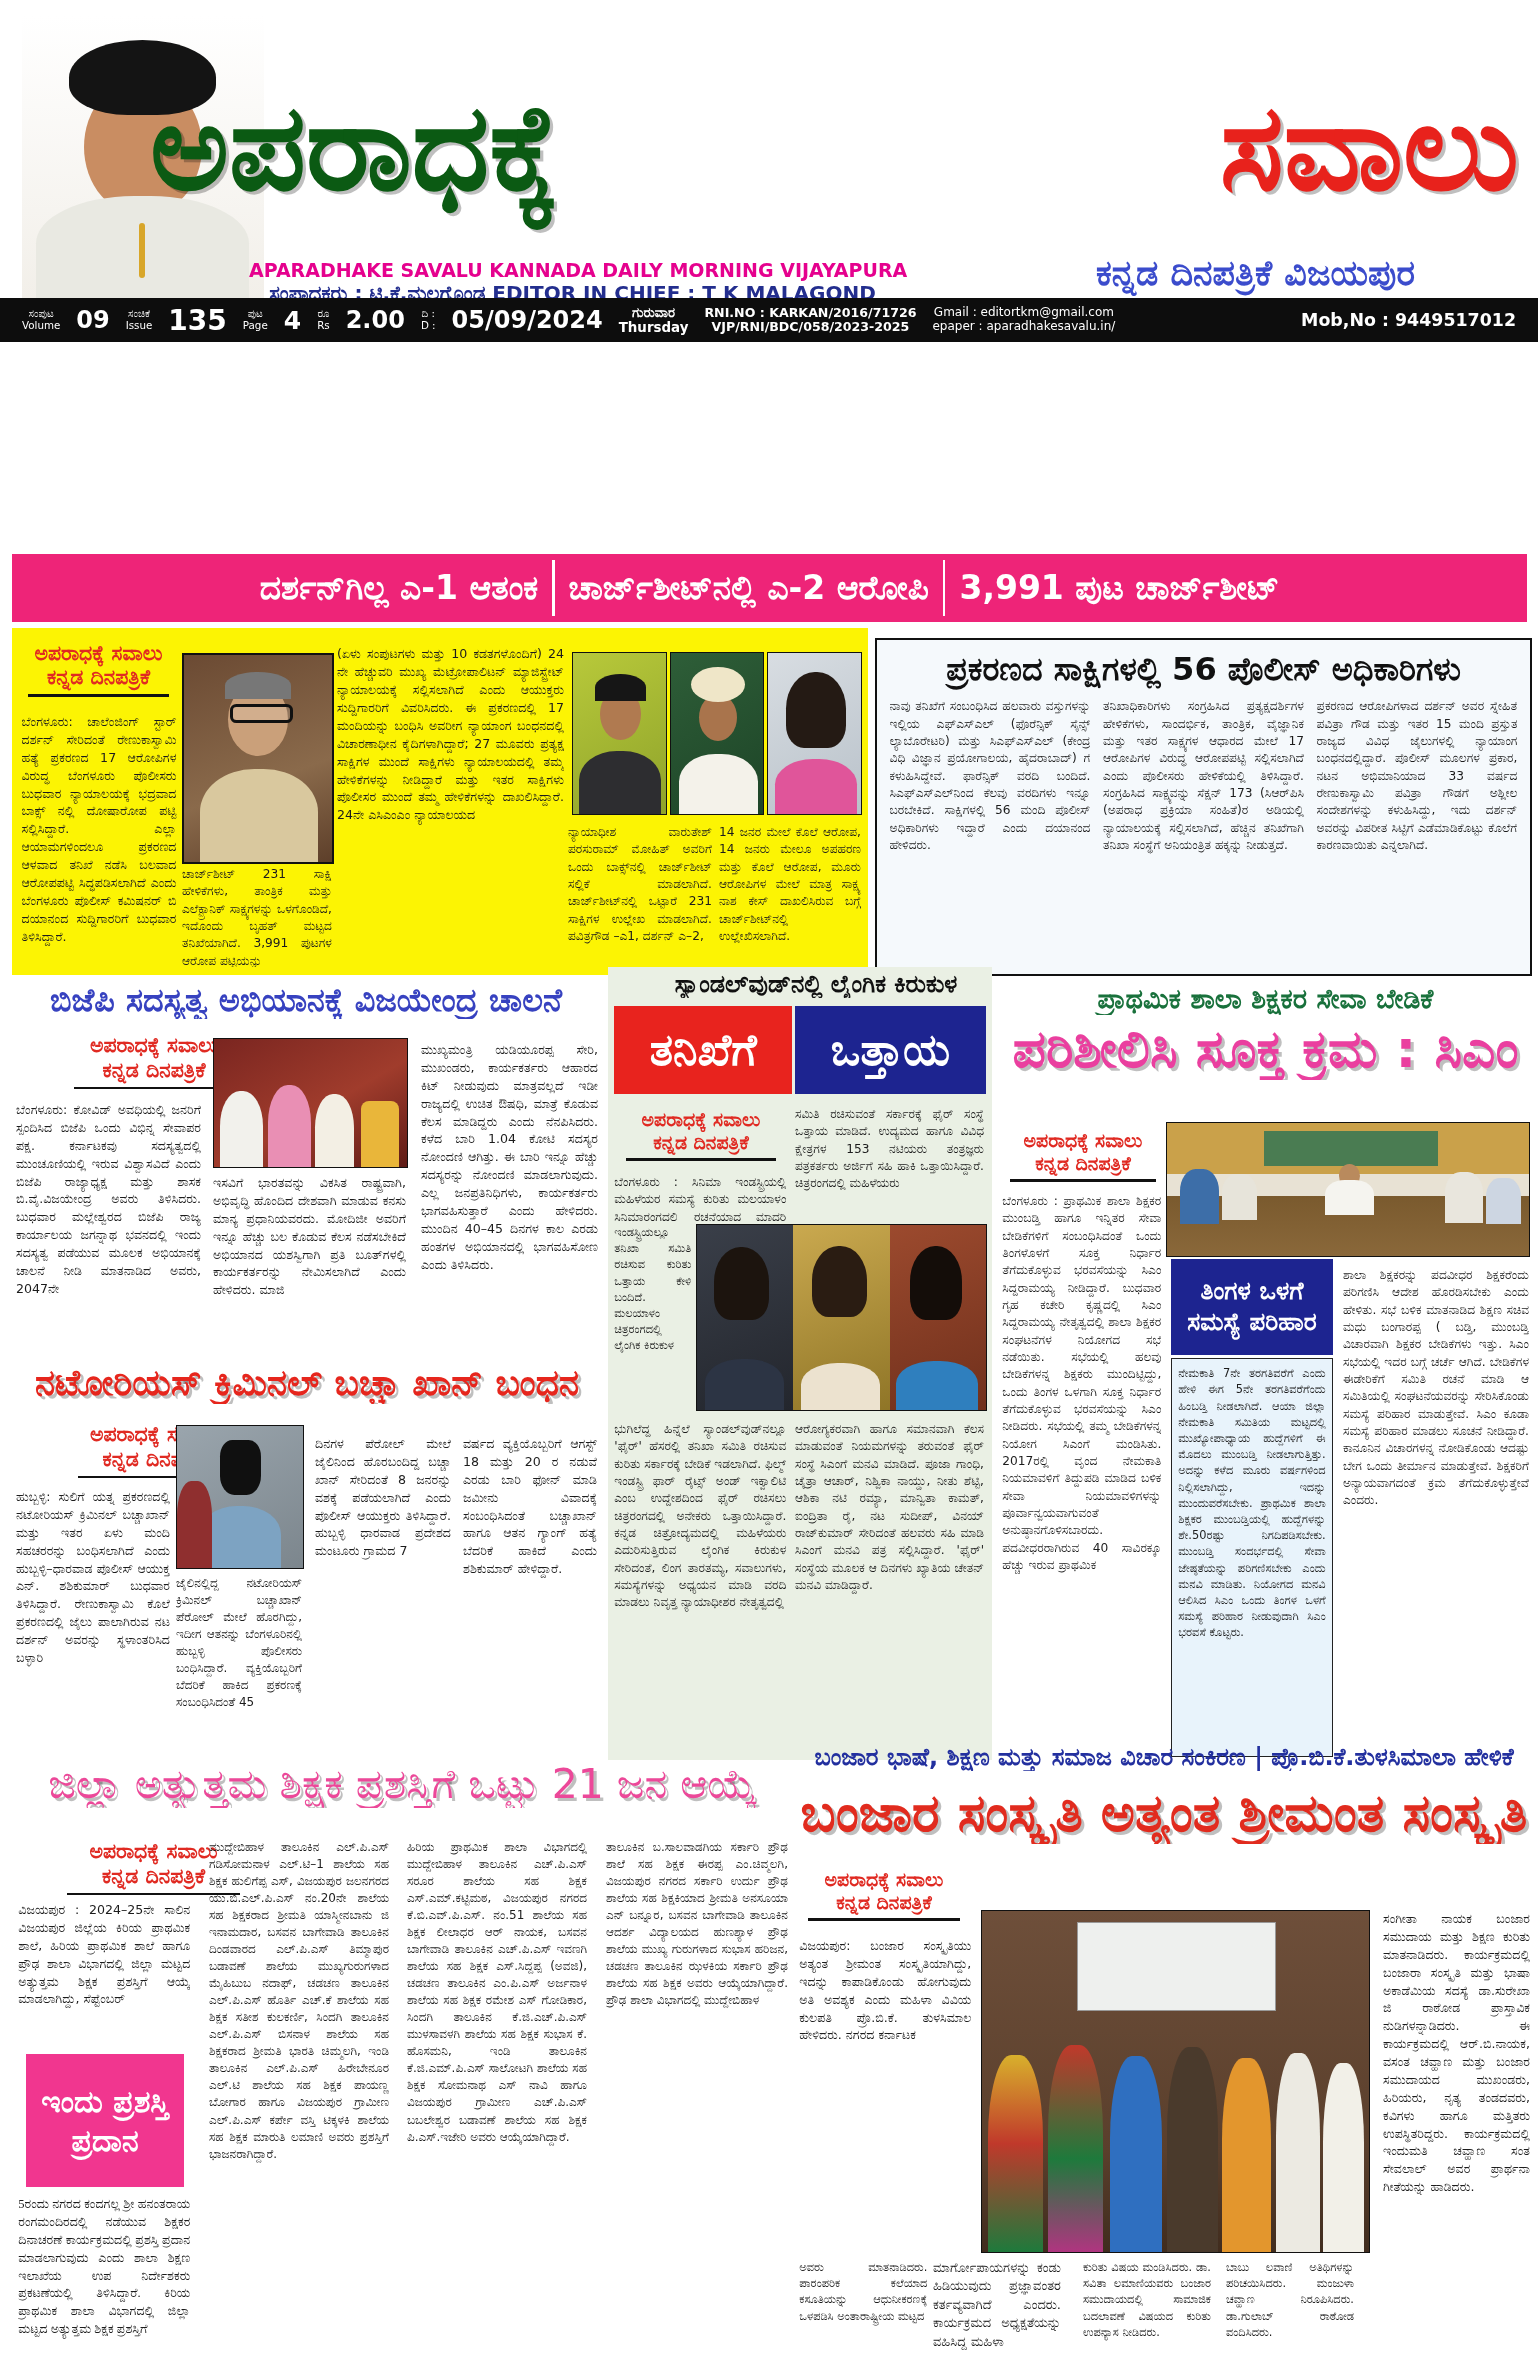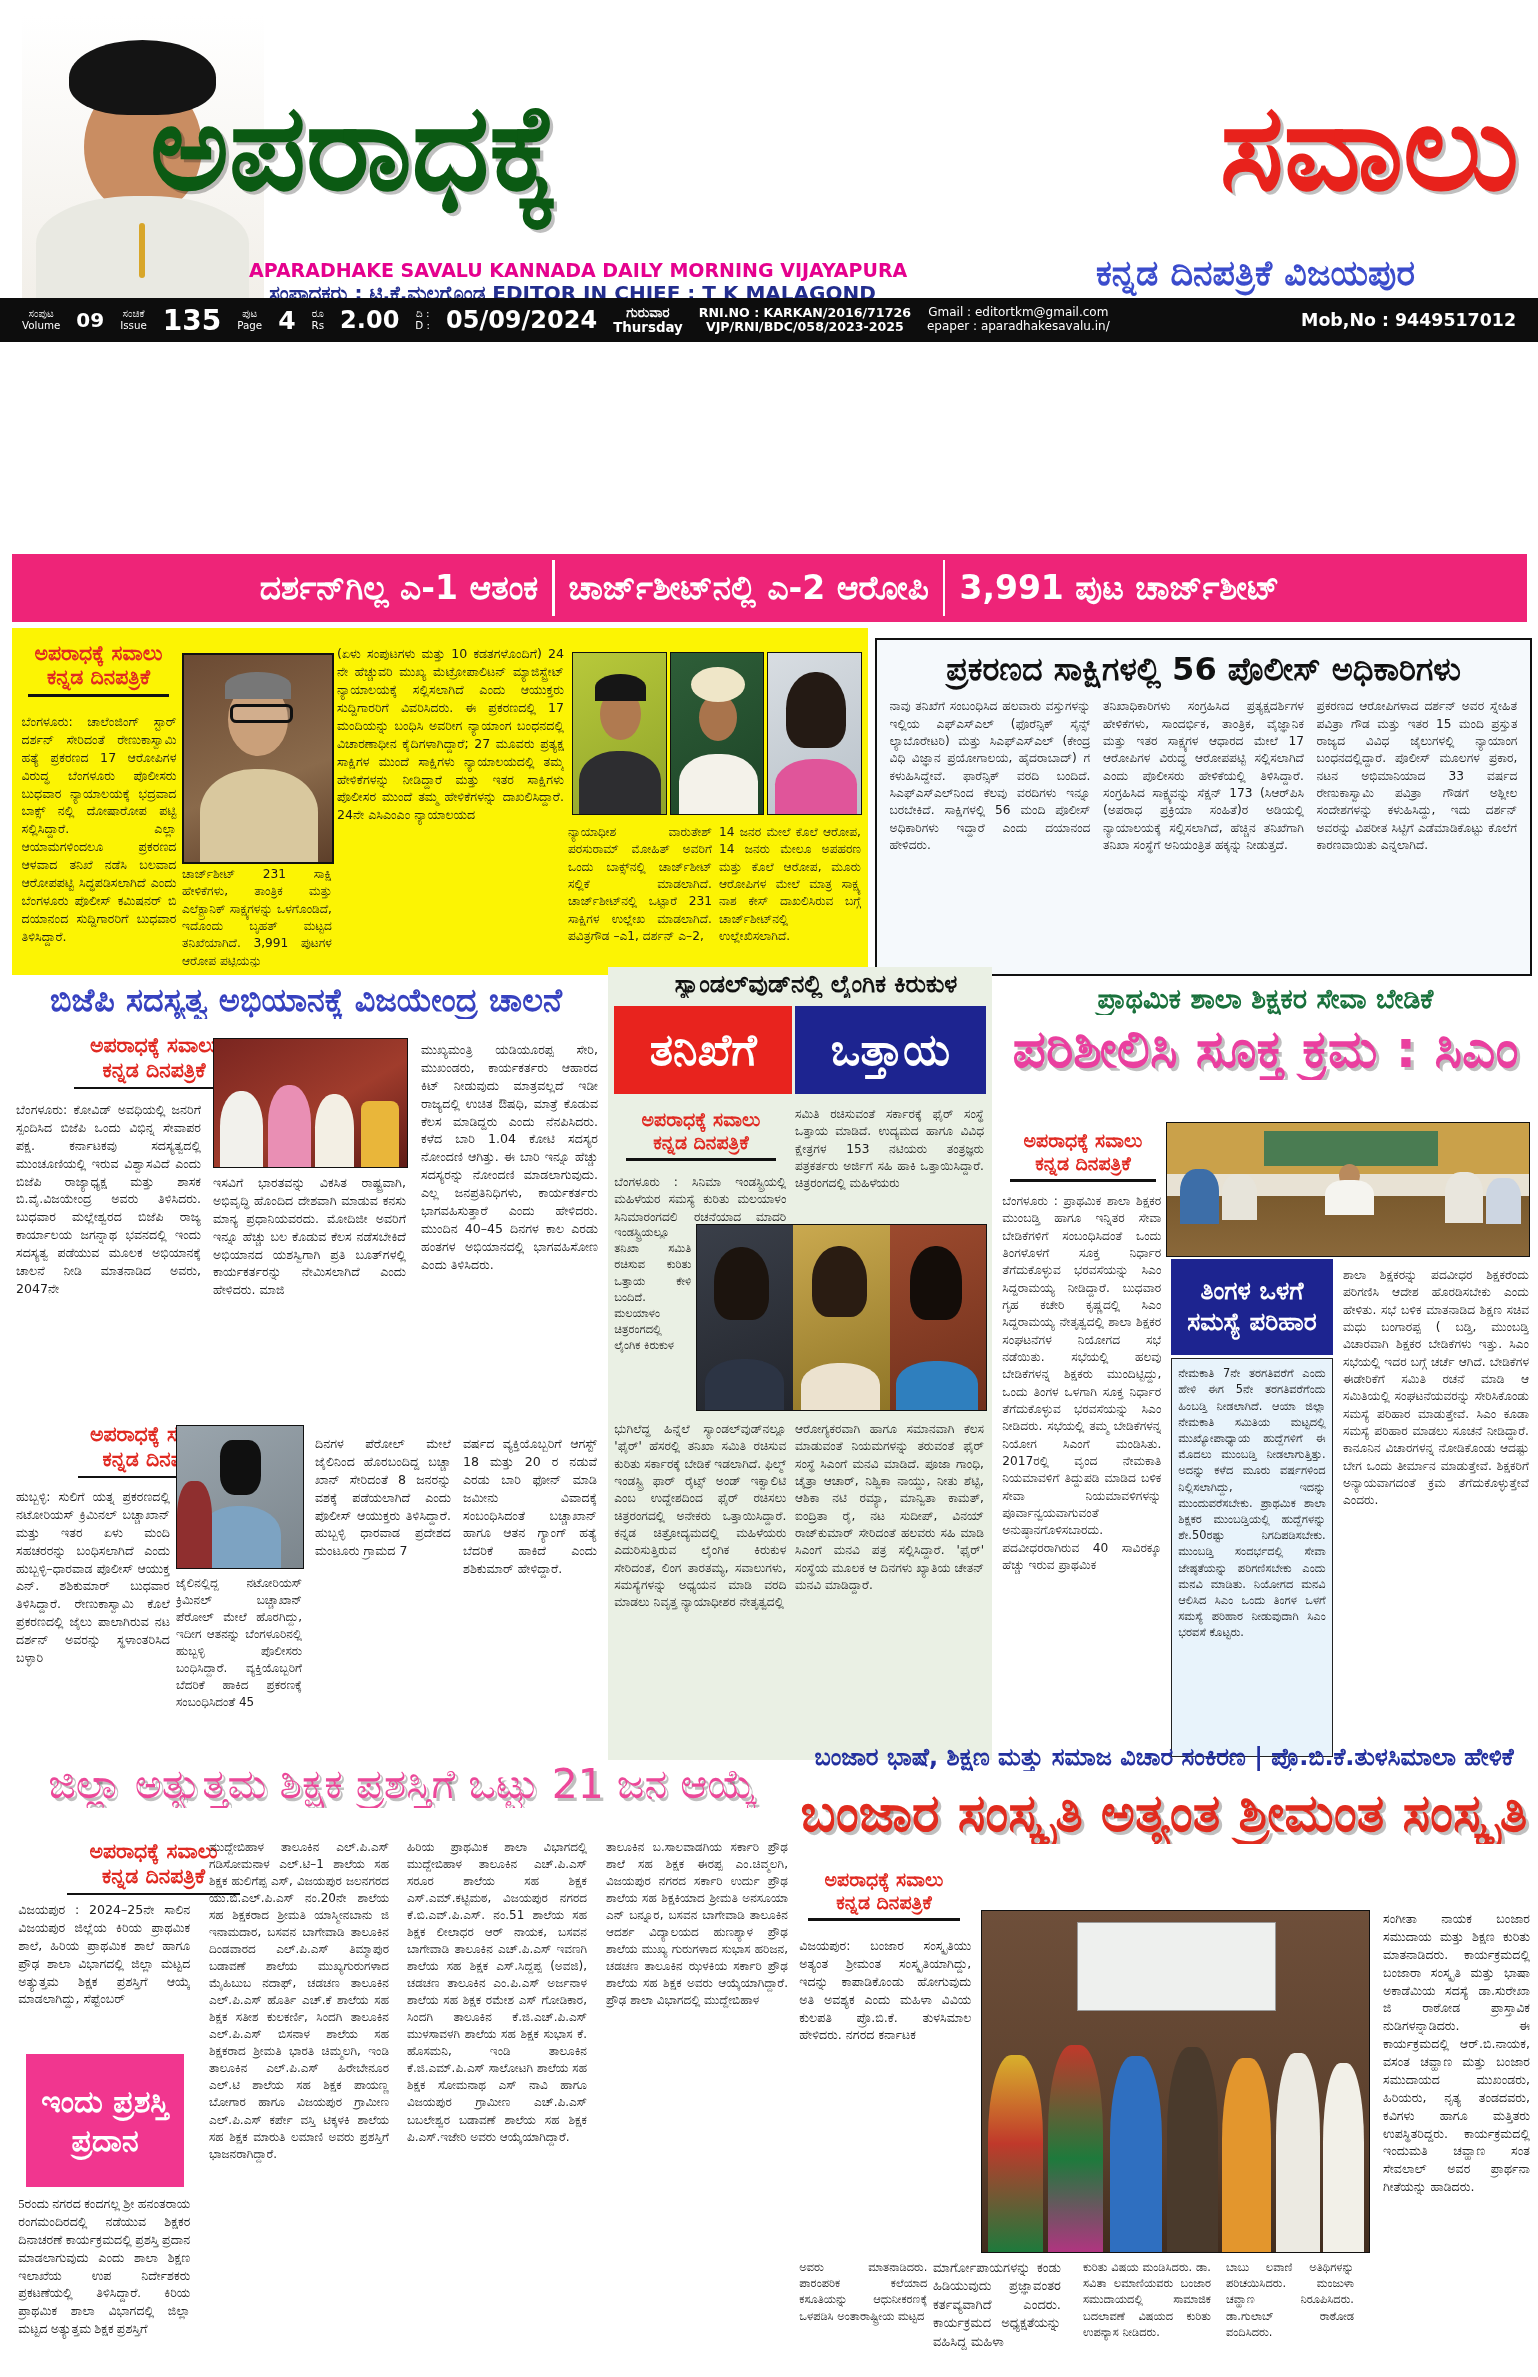--- a/index.html
+++ b/index.html
@@ -40,21 +40,21 @@
 
   <div class="abs ctr nw" style="left:249px;top:259px;width:624px;font-size:19px;font-weight:bold;color:#e5018e;">APARADHAKE SAVALU KANNADA DAILY MORNING VIJAYAPURA</div>
   <div class="abs ctr nw" style="left:233px;top:281px;width:679px;font-size:20px;font-weight:bold;color:#232e8e;">ಸಂಪಾದಕರು : ಟಿ.ಕೆ.ಮಲಗೊಂಡ  EDITOR IN CHIEF : T K MALAGOND</div>
   <div class="abs ctr nw" style="left:983px;top:253px;width:545px;font-size:35px;font-weight:bold;color:#3b4ccc;">ಕನ್ನಡ ದಿನಪತ್ರಿಕೆ ವಿಜಯಪುರ</div>
 
   <div class="abs" style="left:0;top:298px;width:1538px;height:44px;background:#0d0d0d;color:#fff;display:flex;align-items:center;padding:0 22px;box-sizing:border-box;gap:16px;">
     <div class="ibar-lbl">
       <div>ಸಂಪುಟ</div>
         <div>Volume</div>
     </div>
-    <div class="ibar-val" style="font-size:20px;">09</div>
+    <div class="ibar-val" style="font-size:24px;">09</div>
     <div class="ibar-lbl">
       <div>ಸಂಚಿಕೆ</div>
         <div>Issue</div>
     </div>
     <div class="ibar-val" style="font-size:28px;">135</div>
     <div class="ibar-lbl">
       <div>ಪುಟ</div>
         <div>Page</div>
     </div>
     <div class="ibar-val" style="font-size:25px;">4</div>
@@ -211,20 +211,21 @@
     <div class="col" style="left:6.3px;top:212px;width:159px;height:564px;font-size:12.2px;">ಬೆಂಗಳೂರು : ಪ್ರಾಥಮಿಕ ಶಾಲಾ ಶಿಕ್ಷಕರ ಮುಂಬಡ್ತಿ ಹಾಗೂ ಇನ್ನಿತರ ಸೇವಾ ಬೇಡಿಕೆಗಳಿಗೆ ಸಂಬಂಧಿಸಿದಂತೆ ಒಂದು ತಿಂಗಳೊಳಗೆ ಸೂಕ್ತ ನಿರ್ಧಾರ ತೆಗೆದುಕೊಳ್ಳುವ ಭರವಸೆಯನ್ನು ಸಿಎಂ ಸಿದ್ದರಾಮಯ್ಯ ನೀಡಿದ್ದಾರೆ. ಬುಧವಾರ ಗೃಹ ಕಚೇರಿ ಕೃಷ್ಣದಲ್ಲಿ ಸಿಎಂ ಸಿದ್ದರಾಮಯ್ಯ ನೇತೃತ್ವದಲ್ಲಿ ಶಾಲಾ ಶಿಕ್ಷಕರ ಸಂಘಟನೆಗಳ ನಿಯೋಗದ ಸಭೆ ನಡೆಯಿತು. ಸಭೆಯಲ್ಲಿ ಹಲವು ಬೇಡಿಕೆಗಳನ್ನ ಶಿಕ್ಷಕರು ಮುಂದಿಟ್ಟಿದ್ದು, ಒಂದು ತಿಂಗಳ ಒಳಗಾಗಿ ಸೂಕ್ತ ನಿರ್ಧಾರ ತೆಗೆದುಕೊಳ್ಳುವ ಭರವಸೆಯನ್ನು ಸಿಎಂ ನೀಡಿದರು. ಸಭೆಯಲ್ಲಿ ತಮ್ಮ ಬೇಡಿಕೆಗಳನ್ನ ನಿಯೋಗ ಸಿಎಂಗೆ ಮಂಡಿಸಿತು. 2017ರಲ್ಲಿ ವೃಂದ ನೇಮಕಾತಿ ನಿಯಮಾವಳಿಗೆ ತಿದ್ದುಪಡಿ ಮಾಡಿದ ಬಳಿಕ ಸೇವಾ ನಿಯಮಾವಳಿಗಳನ್ನು ಪೂರ್ವಾನ್ವಯವಾಗುವಂತೆ ಅನುಷ್ಠಾನಗೊಳಿಸಬಾರದು. ಪದವೀಧರರಾಗಿರುವ 40 ಸಾವಿರಕ್ಕೂ ಹೆಚ್ಚು ಇರುವ ಪ್ರಾಥಮಿಕ</div>
     <div class="bigbox" style="left:175px;top:278px;width:162px;height:96px;background:#1d2490;font-size:24.5px;flex-direction:column;line-height:1.25;">
       <div>ತಿಂಗಳ ಒಳಗೆ</div>
       <div>ಸಮಸ್ಯೆ ಪರಿಹಾರ</div>
     </div>
     <div class="col" style="left:175px;top:377px;width:162px;height:399px;background:#e8f3fb;border:1.6px solid #222;box-sizing:border-box;padding:6.3px;font-size:11.4px;">ನೇಮಕಾತಿ 7ನೇ ತರಗತಿವರೆಗೆ ಎಂದು ಹೇಳಿ ಈಗ 5ನೇ ತರಗತಿವರೆಗೆಂದು ಹಿಂಬಡ್ತಿ ನೀಡಲಾಗಿದೆ. ಆಯಾ ಜಿಲ್ಲಾ ನೇಮಕಾತಿ ಸಮಿತಿಯ ಮಟ್ಟದಲ್ಲಿ ಮುಖ್ಯೋಪಾಧ್ಯಾಯ ಹುದ್ದೆಗಳಿಗೆ ಈ ಮೊದಲು ಮುಂಬಡ್ತಿ ನೀಡಲಾಗುತ್ತಿತ್ತು. ಅದನ್ನು ಕಳೆದ ಮೂರು ವರ್ಷಗಳಿಂದ ನಿಲ್ಲಿಸಲಾಗಿದ್ದು, ಇದನ್ನು ಮುಂದುವರೆಸಬೇಕು. ಪ್ರಾಥಮಿಕ ಶಾಲಾ ಶಿಕ್ಷಕರ ಮುಂಬಡ್ತಿಯಲ್ಲಿ ಹುದ್ದೆಗಳನ್ನು ಶೇ.50ರಷ್ಟು ನಿಗದಿಪಡಿಸಬೇಕು. ಮುಂಬಡ್ತಿ ಸಂದರ್ಭದಲ್ಲಿ ಸೇವಾ ಜೇಷ್ಠತೆಯನ್ನು ಪರಿಗಣಿಸಬೇಕು ಎಂದು ಮನವಿ ಮಾಡಿತು. ನಿಯೋಗದ ಮನವಿ ಆಲಿಸಿದ ಸಿಎಂ ಒಂದು ತಿಂಗಳ ಒಳಗೆ ಸಮಸ್ಯೆ ಪರಿಹಾರ ನೀಡುವುದಾಗಿ ಸಿಎಂ ಭರವಸೆ ಕೊಟ್ಟರು.</div>
     <div class="col" style="left:347px;top:286px;width:186px;height:489px;font-size:12.2px;">ಶಾಲಾ ಶಿಕ್ಷಕರನ್ನು ಪದವೀಧರ ಶಿಕ್ಷಕರೆಂದು ಪರಿಗಣಿಸಿ ಆದೇಶ ಹೊರಡಿಸಬೇಕು ಎಂದು ಹೇಳಿತು. ಸಭೆ ಬಳಿಕ ಮಾತನಾಡಿದ ಶಿಕ್ಷಣ ಸಚಿವ ಮಧು ಬಂಗಾರಪ್ಪ ( ಬಡ್ತಿ, ಮುಂಬಡ್ತಿ ವಿಚಾರವಾಗಿ ಶಿಕ್ಷಕರ ಬೇಡಿಕೆಗಳು ಇತ್ತು. ಸಿಎಂ ಸಭೆಯಲ್ಲಿ ಇದರ ಬಗ್ಗೆ ಚರ್ಚೆ ಆಗಿದೆ. ಬೇಡಿಕೆಗಳ ಈಡೇರಿಕೆಗೆ ಸಮಿತಿ ರಚನೆ ಮಾಡಿ ಆ ಸಮಿತಿಯಲ್ಲಿ ಸಂಘಟನೆಯವರನ್ನು ಸೇರಿಸಿಕೊಂಡು ಸಮಸ್ಯೆ ಪರಿಹಾರ ಮಾಡುತ್ತೇವೆ. ಸಿಎಂ ಕೂಡಾ ಸಮಸ್ಯೆ ಪರಿಹಾರ ಮಾಡಲು ಸೂಚನೆ ನೀಡಿದ್ದಾರೆ. ಕಾನೂನಿನ ವಿಚಾರಗಳನ್ನ ನೋಡಿಕೊಂಡು ಆದಷ್ಟು ಬೇಗ ಒಂದು ತೀರ್ಮಾನ ಮಾಡುತ್ತೇವೆ. ಶಿಕ್ಷಕರಿಗೆ ಅನ್ಯಾಯವಾಗದಂತೆ ಕ್ರಮ ತೆಗೆದುಕೊಳ್ಳುತ್ತೇವೆ ಎಂದರು.</div>
   </div>
 
   <div class="abs" style="left:12px;top:1362px;width:590px;height:399px;">
+    <div class="ctr nw shadowed" style="font-size:36px;font-weight:bold;color:#e6261d;overflow:hidden;">ನಟೋರಿಯಸ್ ಕ್ರಿಮಿನಲ್ ಬಚ್ಚಾ ಖಾನ್ ಬಂಧನ</div>
     <div class="byline" style="left:59px;top:60px;width:166px;">
       <div>ಅಪರಾಧಕ್ಕೆ ಸವಾಲು</div>
         <div>ಕನ್ನಡ ದಿನಪತ್ರಿಕೆ</div>
       <span class="byline-rule"></span>
     </div>
     <div class="col" style="left:4px;top:126px;width:154px;height:268px;">ಹುಬ್ಬಳ್ಳಿ: ಸುಲಿಗೆ ಯತ್ನ ಪ್ರಕರಣದಲ್ಲಿ ನಟೋರಿಯಸ್ ಕ್ರಿಮಿನಲ್ ಬಚ್ಚಾಖಾನ್ ಮತ್ತು ಇತರ ಏಳು ಮಂದಿ ಸಹಚರರನ್ನು ಬಂಧಿಸಲಾಗಿದೆ ಎಂದು ಹುಬ್ಬಳ್ಳಿ–ಧಾರವಾಡ ಪೊಲೀಸ್ ಆಯುಕ್ತ ಎನ್. ಶಶಿಕುಮಾರ್ ಬುಧವಾರ ತಿಳಿಸಿದ್ದಾರೆ. ರೇಣುಕಾಸ್ವಾಮಿ ಕೊಲೆ ಪ್ರಕರಣದಲ್ಲಿ ಜೈಲು ಪಾಲಾಗಿರುವ ನಟ ದರ್ಶನ್ ಅವರನ್ನು ಸ್ಥಳಾಂತರಿಸಿದ ಬಳ್ಳಾರಿ</div>
     <div class="photo" style="left:164px;top:63px;width:126px;height:142px;border-width:1.6px;background:linear-gradient(150deg,#9aa5ad,#7c868d);">
       <div style="position:absolute;left:43px;top:14px;width:41px;height:55px;background:#101010;border-radius:30% 30% 35% 35%;"></div>
       <div class="fig" style="left:22px;width:82px;height:62px;background:#7da3c2;"></div>
       <div class="fig" style="left:0;width:35px;height:87px;background:#8f2f2f;border-radius:40% 40% 0 0;"></div>

